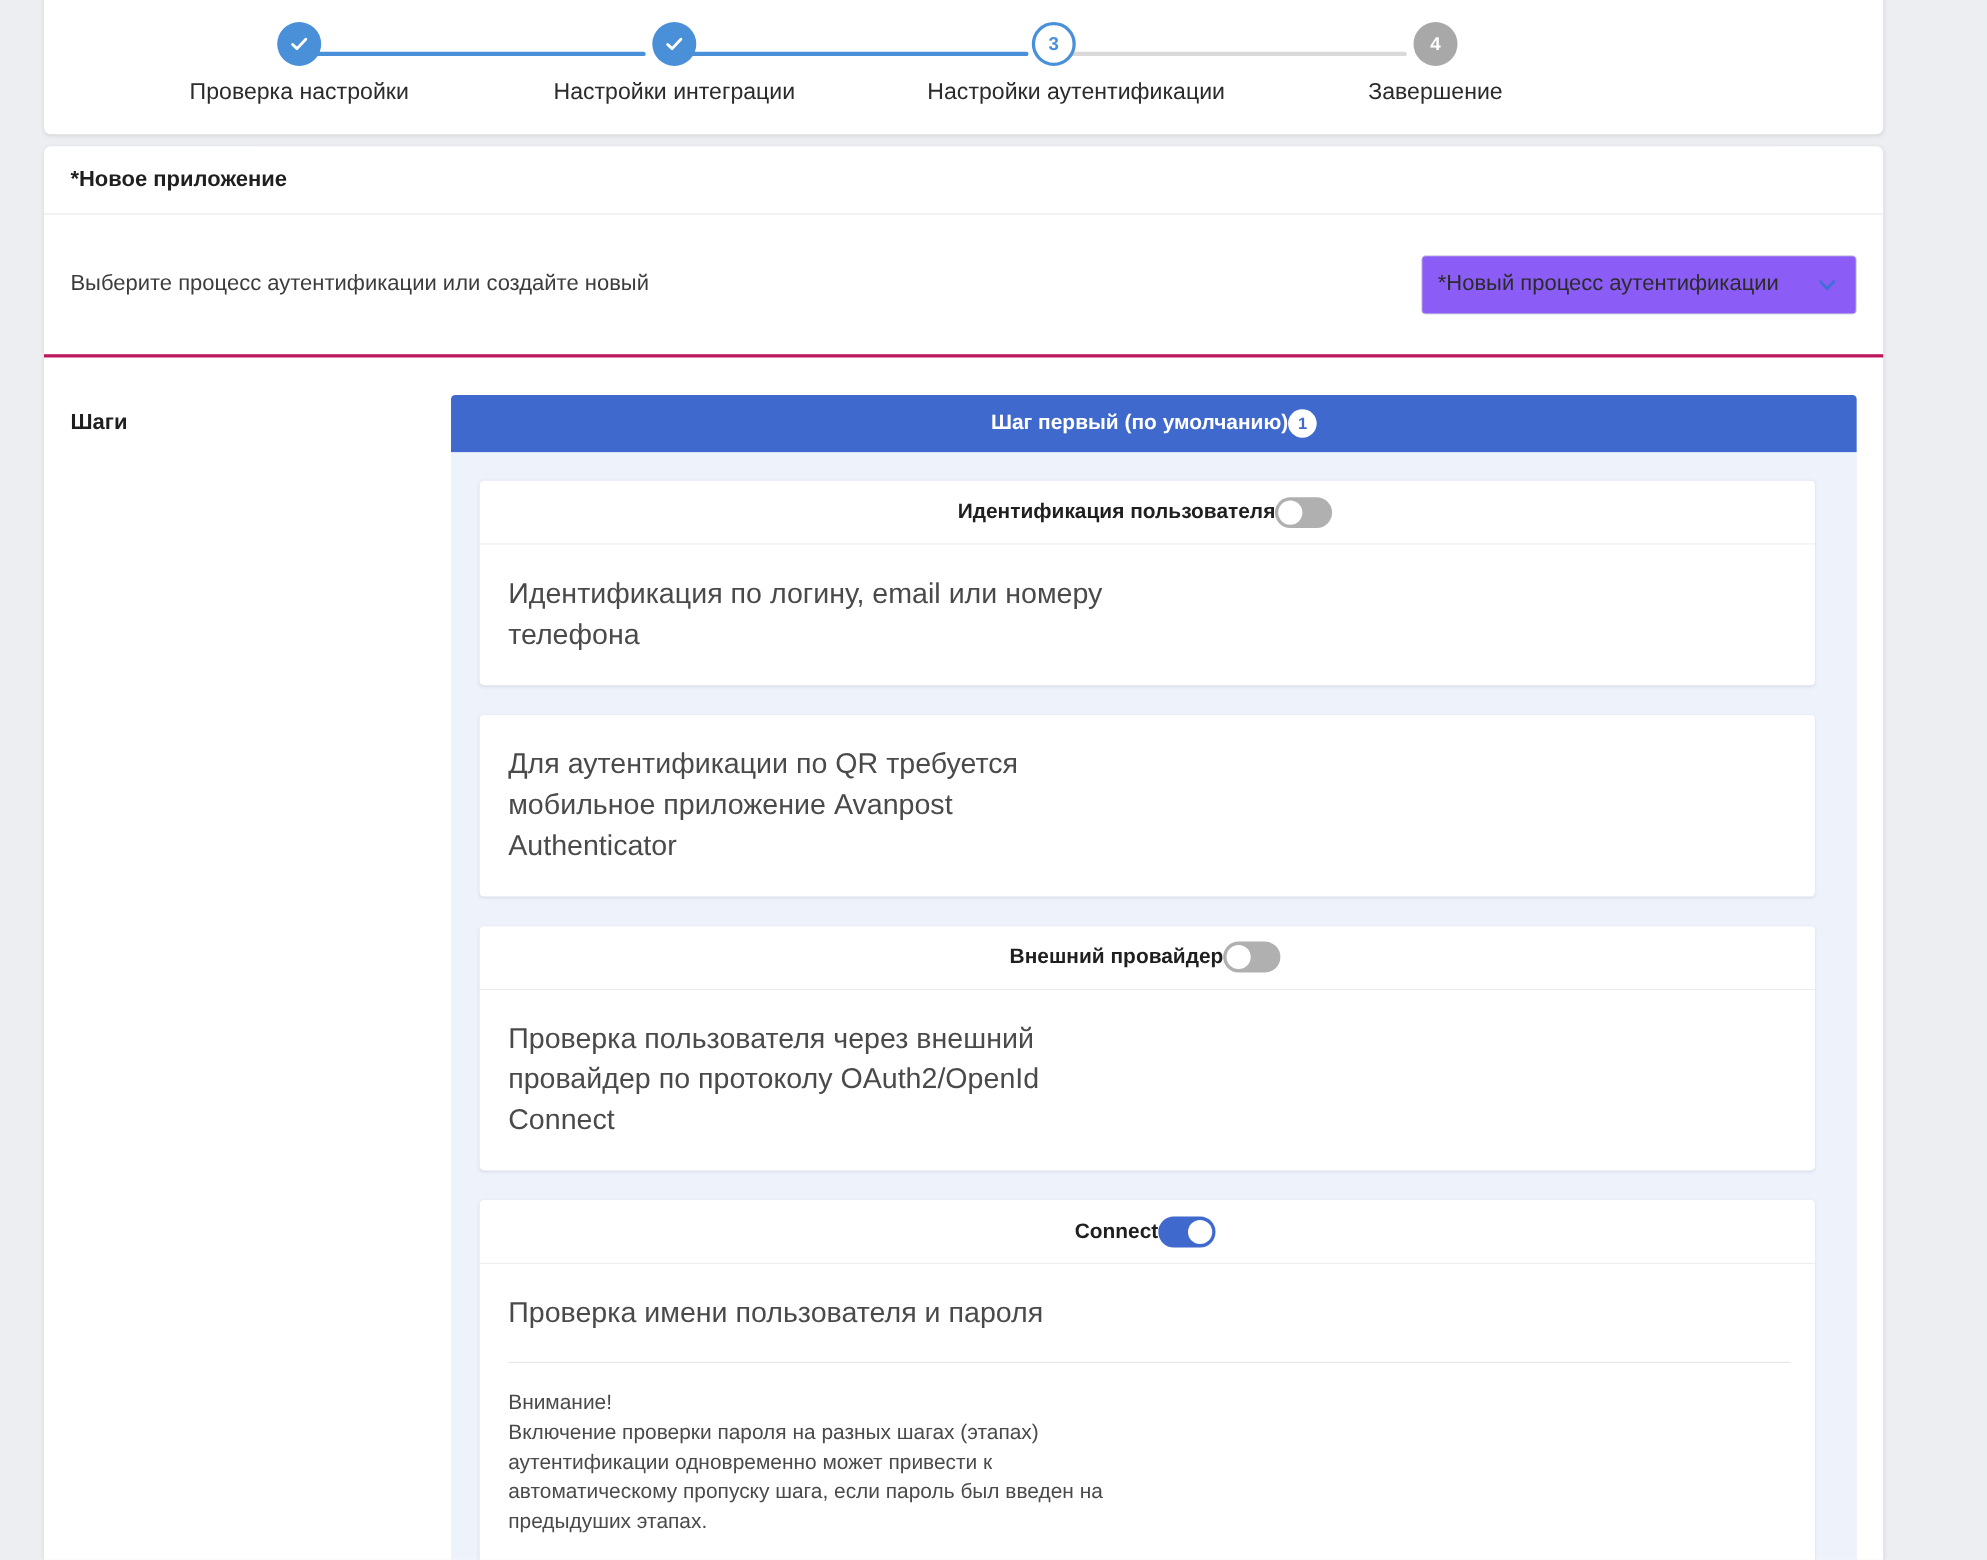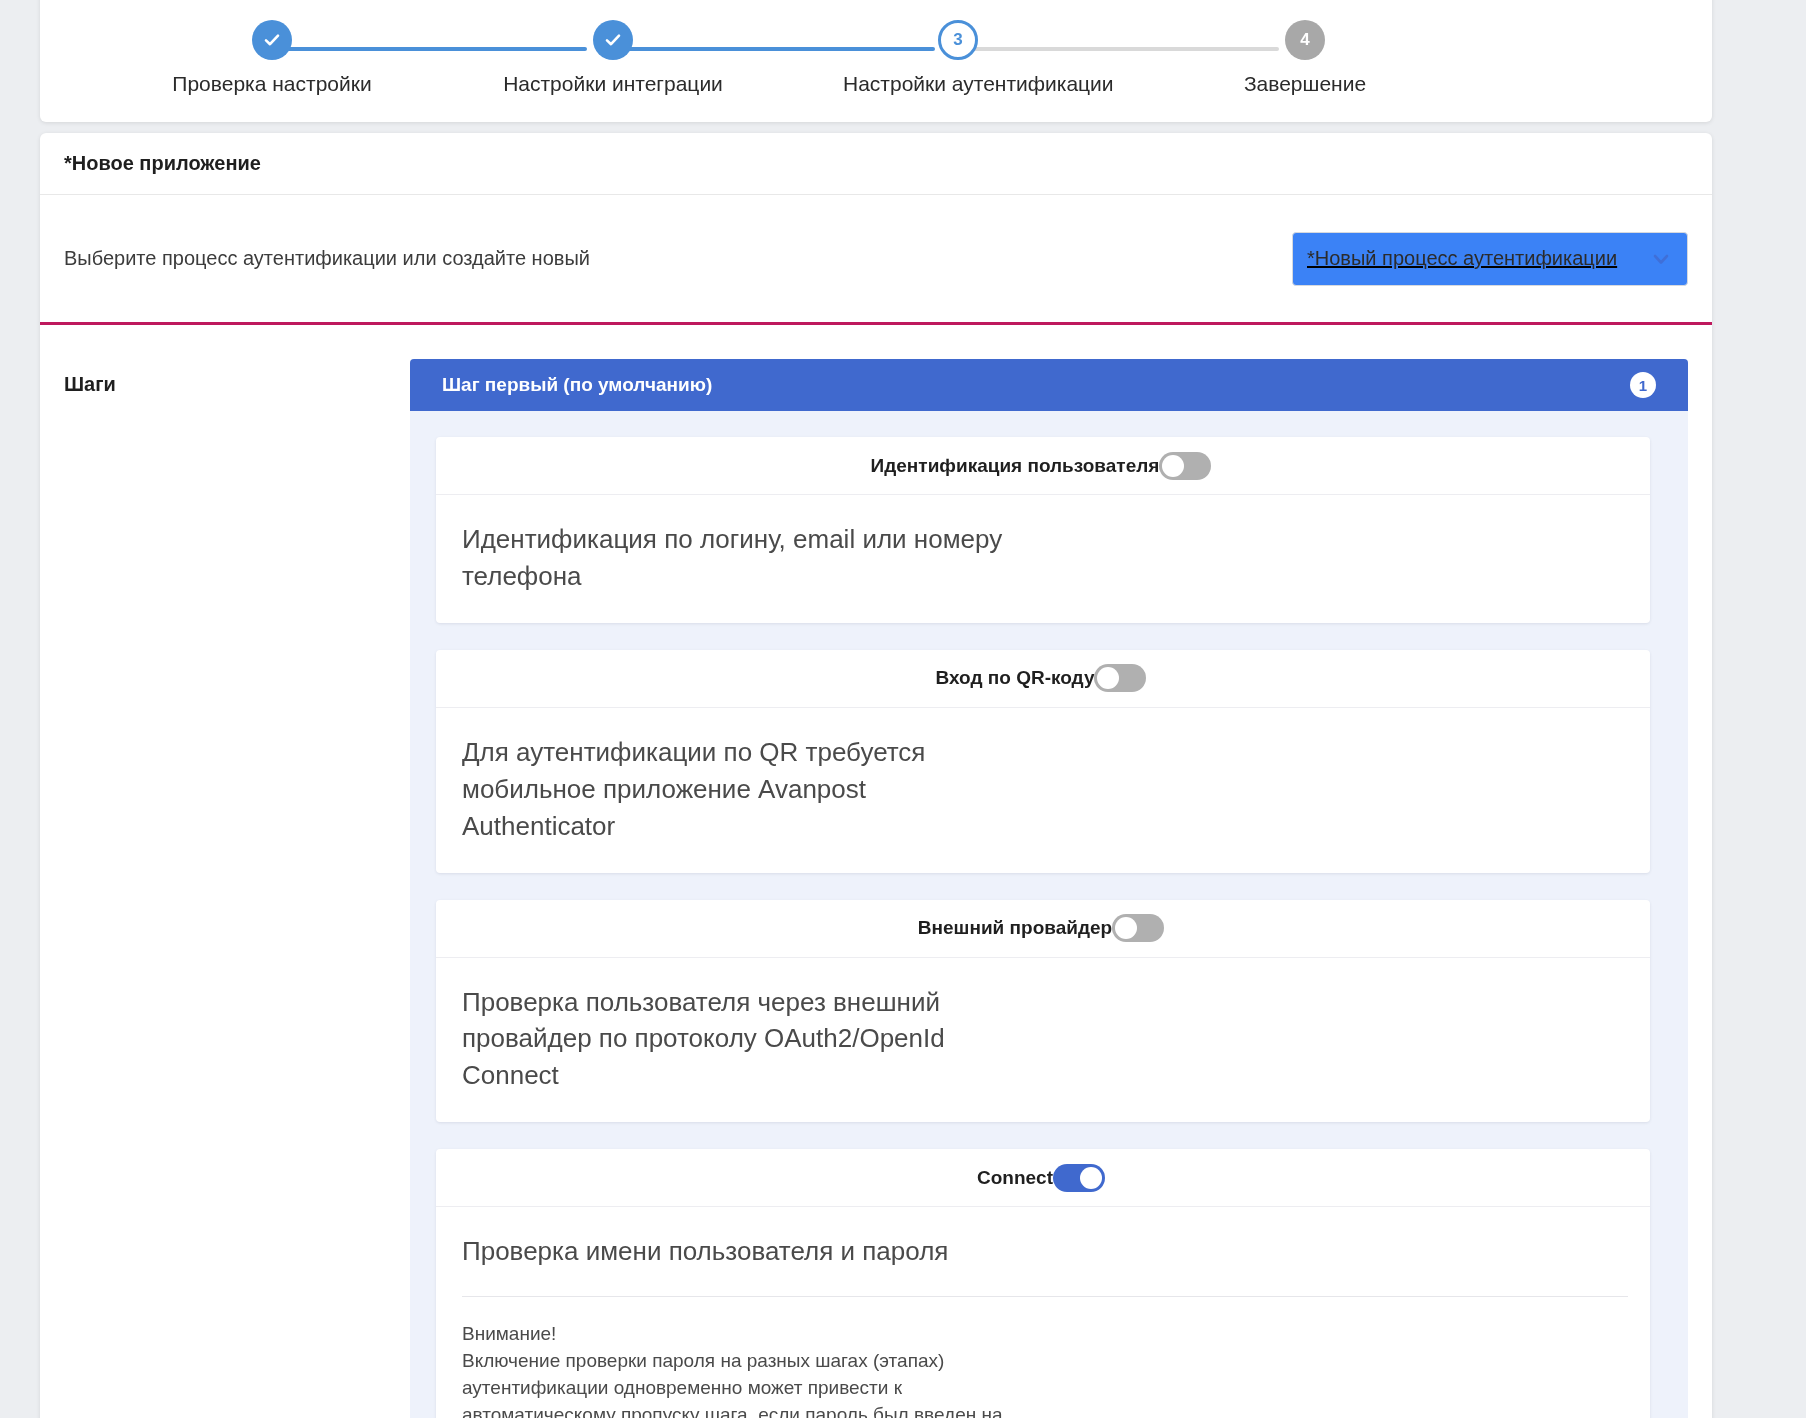--- a/index.html
+++ b/index.html
@@ -130,27 +130,26 @@
   }
   .process-label {
     font-size: 20px;
     color: #3c3c3c;
   }
   .select-box {
     width: 396px;
     height: 54px;
     border: 1px solid #d6d9de;
     border-radius: 4px;
-    background: #3b82f6;
+    background: #8b5cf6;
     display: flex;
     align-items: center;
     justify-content: space-between;
     padding: 0 16px 0 14px;
     cursor: pointer;
-    text-decoration: underline;
   }
   .select-value {
     font-size: 20px;
     color: #2b2b2b;
     white-space: nowrap;
   }
   .chev { width: 20px; height: 20px; flex: 0 0 auto; margin-left: 10px; }
 
   
   .steps-section {
@@ -169,22 +168,22 @@
     flex: 1 1 auto;
     background: #eef2fb;
     border-radius: 4px 4px 0 0;
     overflow: hidden;
   }
   .step-panel-header {
     height: 52px;
     background: #4069ce;
     display: flex;
     align-items: center;
-    justify-content: space-between;
-    padding: 0 32px;
+    justify-content: center;
+    padding: 0 20px;
   }
   .step-panel-title {
     color: #ffffff;
     font-size: 19px;
     font-weight: 700;
   }
   .step-badge {
     width: 26px;
     height: 26px;
     border-radius: 50%;
@@ -367,26 +366,20 @@
                 <span class="toggle off">
                     <span class="knob"></span>
                   </span>
               </div>
               <div class="factor-body">
                 <div class="factor-desc">Идентификация по логину, email или номеру телефона</div>
               </div>
             </div>
 
             <div class="factor-card">
-              <div class="factor-head">
-                <span class="factor-name">Вход по QR-коду</span>
-                <span class="toggle off">
-                    <span class="knob"></span>
-                  </span>
-              </div>
               <div class="factor-body">
                 <div class="factor-desc">Для аутентификации по QR требуется мобильное приложение Avanpost Authenticator</div>
               </div>
             </div>
 
             <div class="factor-card">
               <div class="factor-head">
                 <span class="factor-name">Внешний провайдер</span>
                 <span class="toggle off">
                     <span class="knob"></span>

